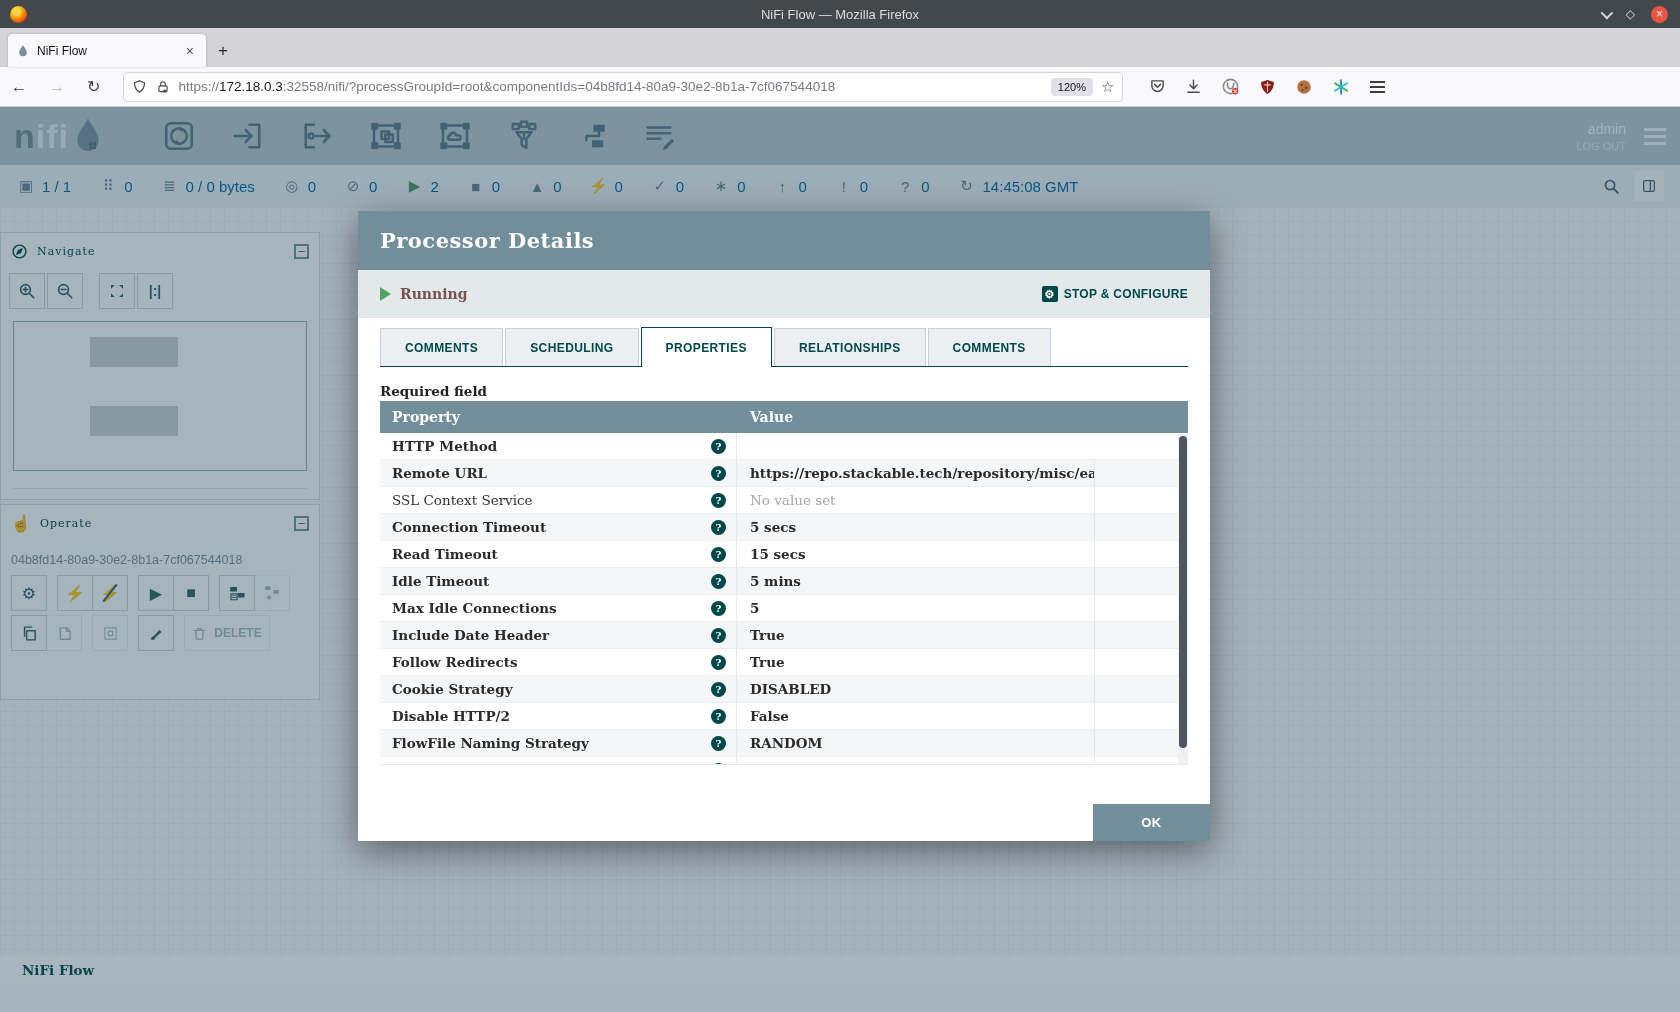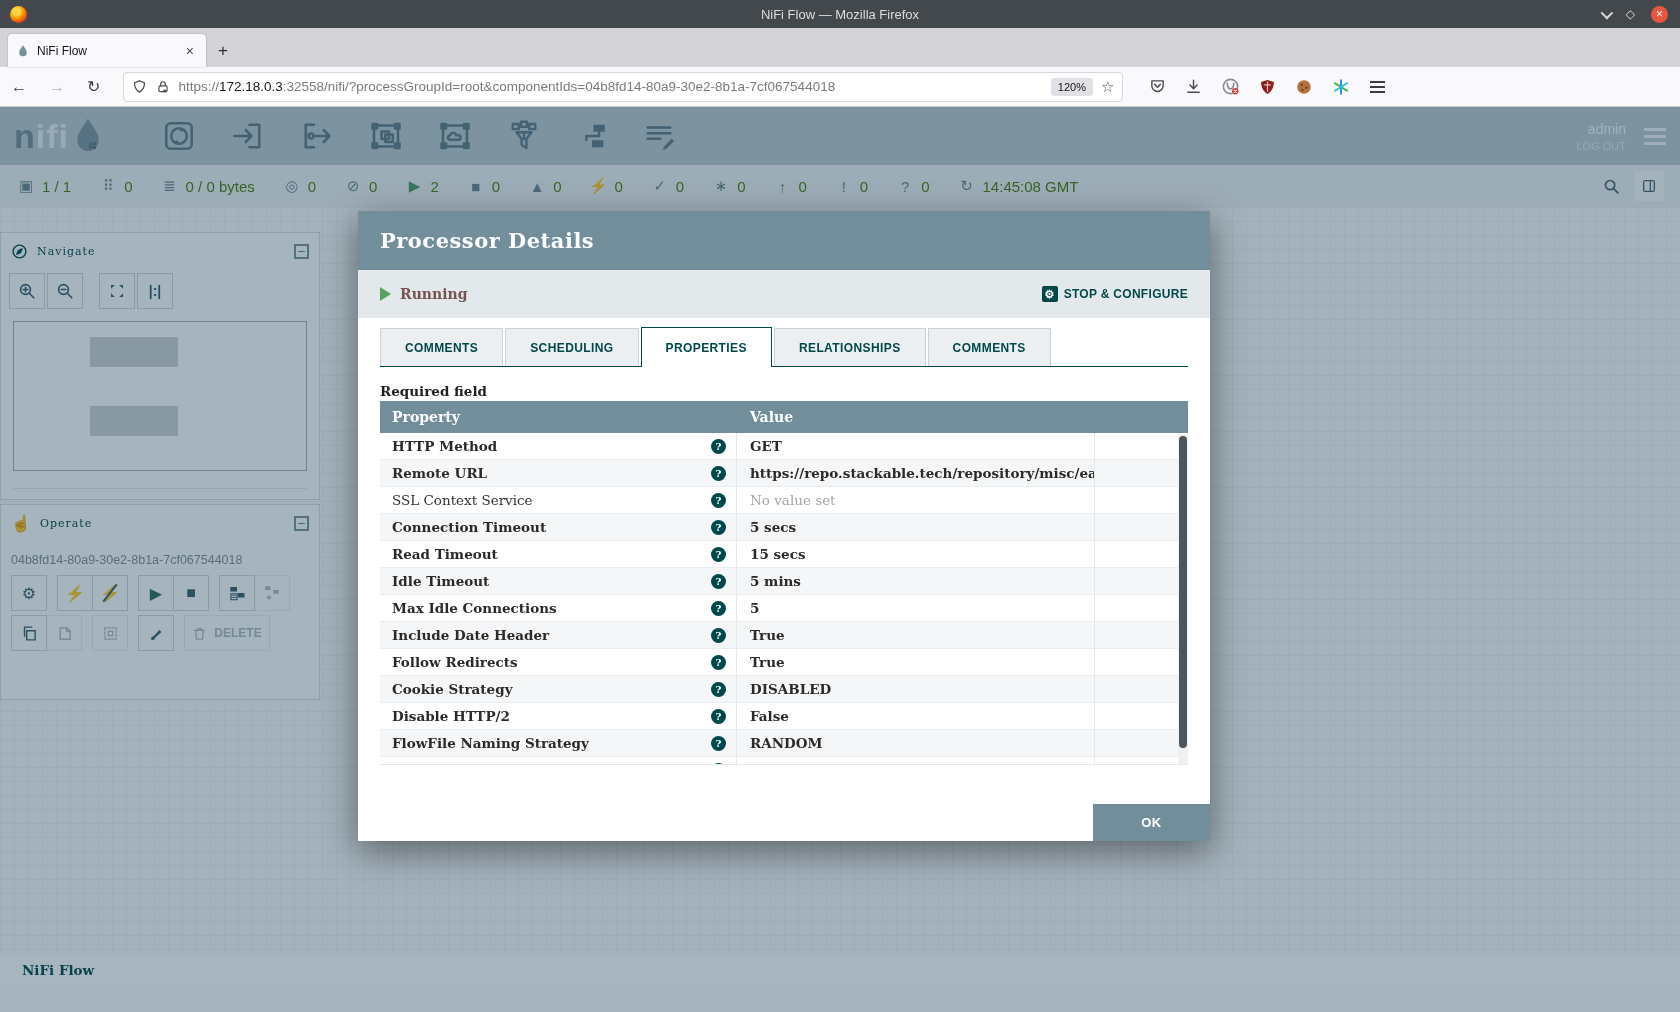--- a/index.html
+++ b/index.html
@@ -43,21 +43,21 @@
   .comp-icons { display:flex; align-items:center; gap:33px; margin-left:58px; color:#5f7b87; }
   .comp-icons svg { display:block; }
   .hdr-right { margin-left:auto; text-align:right; color:#f4f8f9; }
   .hdr-user { font-size:14px; } .hdr-logout { font-size:11px; color:#dfe8ec; margin-top:3px; }
   .nifi-burger { display:flex; flex-direction:column; gap:4px; margin-left:18px; }
   .nifi-burger i { width:22px; height:3px; background:#eef4f6; display:block; }
 
   .nifi-statusbar { height:42px; background:#edf1f3; display:flex; align-items:center; padding:0 16px; color:#5b7280; }
   .sb-item { display:inline-flex; align-items:center; margin-right:27px; }
   .sb-icon { font-size:15px; width:20px; text-align:center; color:#6c8694; }
-  .sb-val { font-size:15px; color:#4d7c0f; margin-left:6px; white-space:nowrap; }
+  .sb-val { font-size:15px; color:#0369a1; margin-left:6px; white-space:nowrap; }
   .sb-right { margin-left:auto; display:flex; align-items:center; gap:14px; }
   .sb-panel-btn { width:30px; height:30px; background:rgba(255,255,255,.6); display:flex; align-items:center; justify-content:center; }
 
   .canvas { position:relative; height:777px;
     background-color:#f7f9fa;
     background-image:linear-gradient(#edf0f2 1px, transparent 1px), linear-gradient(90deg,#edf0f2 1px, transparent 1px);
     background-size:14px 14px; }
 
   .panel { position:absolute; left:0; width:320px; background:#fbfcfd; border:1px solid #d6dde0; }
   .panel-hdr { height:36px; display:flex; align-items:center; padding:0 10px; color:#004849; }
@@ -531,21 +531,20 @@
 </div>
       <div class="req-note">Required field</div>
       <div class="ptable">
         <div class="phead">
           <span class="ph-prop">Property</span>
           <span class="ph-val">Value</span>
         </div>
         <div id="prop-rows">
   <div class="prow">
     <div class="pcell pname"><span class="pname-text">HTTP Method</span><span class="phelp">?</span></div>
-    <div class="pcell pvalue">GET</div>
     <div class="pcell pextra"></div>
   </div>
 
   <div class="prow">
     <div class="pcell pname"><span class="pname-text">Remote URL</span><span class="phelp">?</span></div>
     <div class="pcell pvalue">https://repo.stackable.tech/repository/misc/earthquak…</div>
     <div class="pcell pextra"></div>
   </div>
 
   <div class="prow optional unset">

